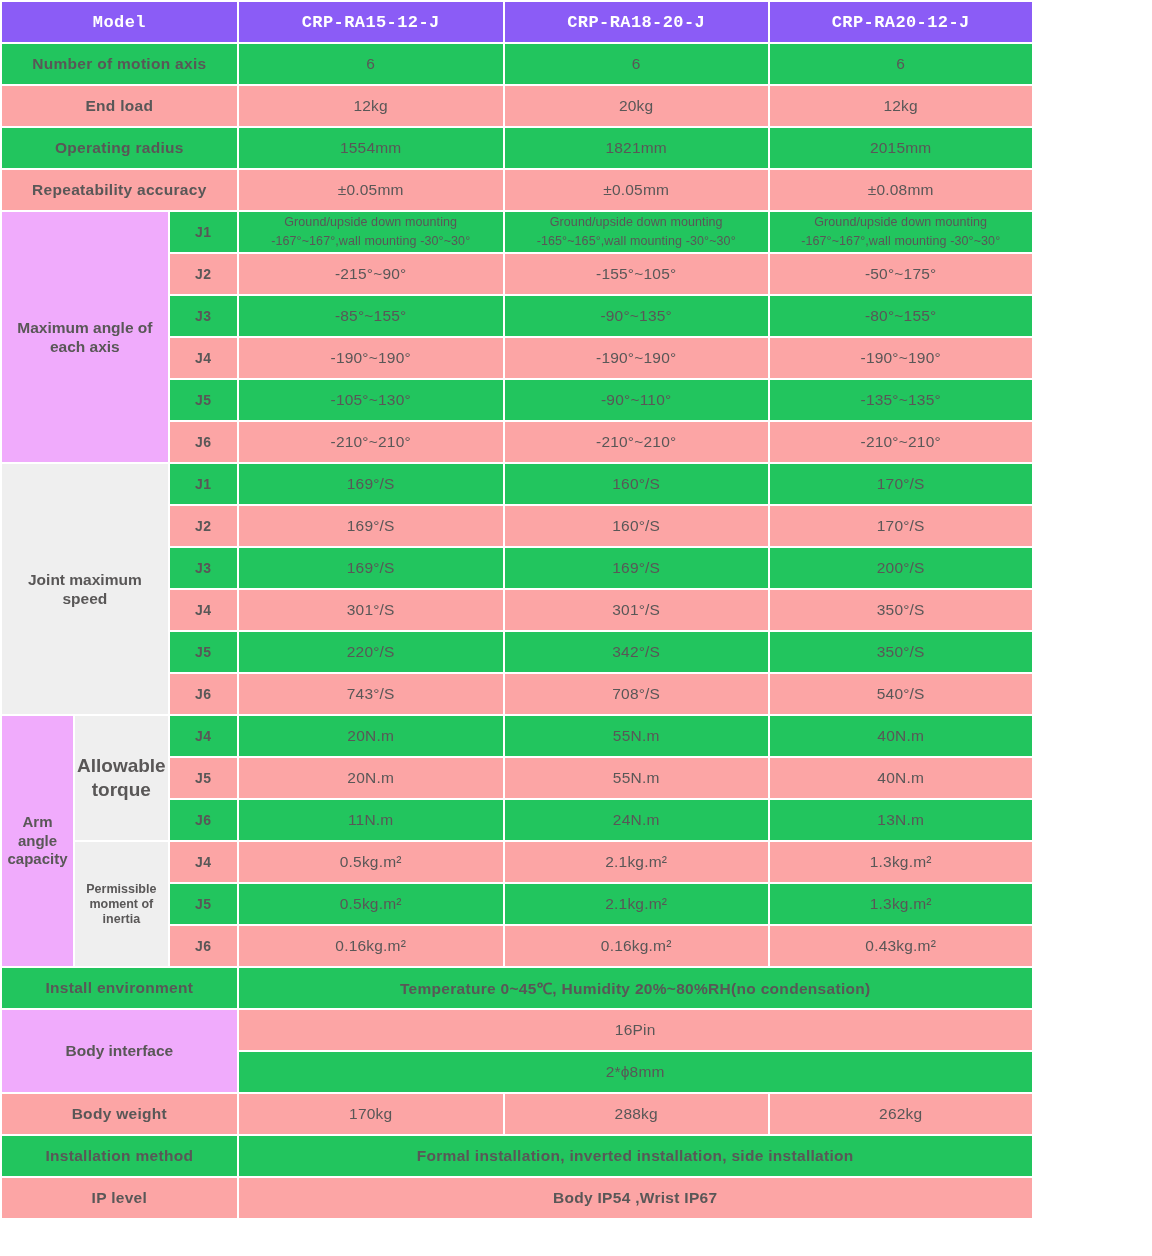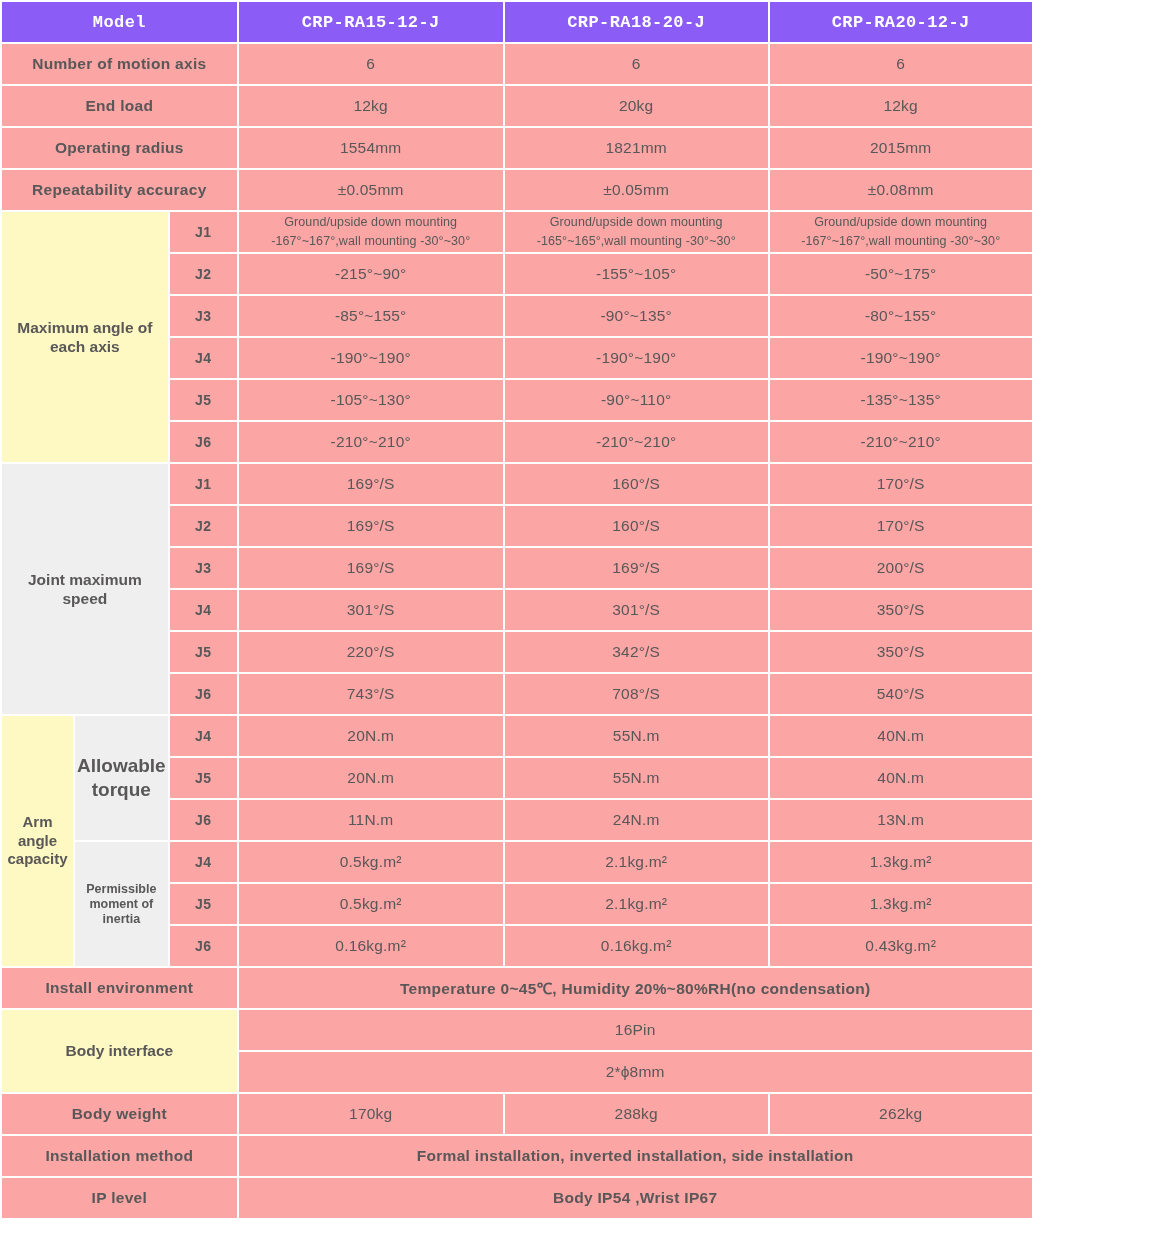--- a/index.html
+++ b/index.html
@@ -29,23 +29,23 @@
   th.hdr {
     background: #8b5cf6;
     color: #ffffff;
     font-weight: bold;
     font-size: 17px;
     letter-spacing: 0.4px;
     font-family: Liberation Mono, monospace;
   }
   
   .g  { background: #fca5a5; text-align: center; }   
-  .w  { background: #fca5a5; }
-  
-  .grp-mid   { background: #fef9c3; font-weight: bold; font-size: 15.5px; line-height: 1.25; }
+  .w  { background: #22c55e; }
+  
+  .grp-mid   { background: #f0abfc; font-weight: bold; font-size: 15.5px; line-height: 1.25; }
   .grp-light { background: #efefef; font-weight: bold; font-size: 15.5px; line-height: 1.25; text-align: center; }
   .grp-sm    { font-size: 19px; }
   .grp-xs    { font-size: 12.5px; line-height: 1.2; }
   
   .lab { font-weight: bold; font-size: 15.5px; letter-spacing: 0.3px; }
   .jlab { font-weight: bold; font-size: 14px; letter-spacing: 0.5px; }
   .val { font-size: 15.5px; letter-spacing: 0.2px; }
   .valb { font-weight: bold; font-size: 15.5px; letter-spacing: 0.3px; }
   .multiline {
     font-size: 12.5px;

